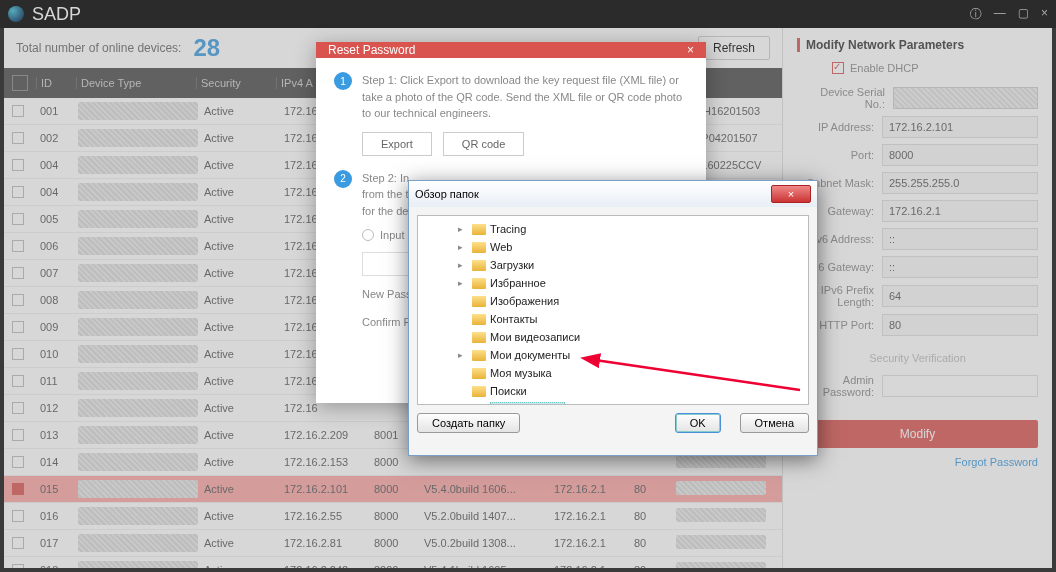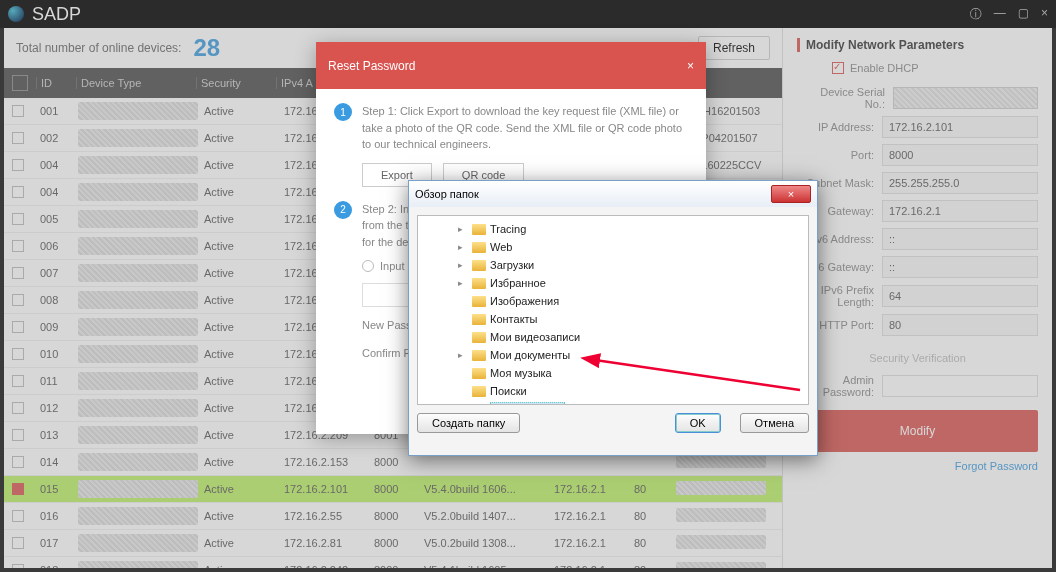--- a/index.html
+++ b/index.html
@@ -29,43 +29,43 @@
 .c-sec { width: 80px; }
 .c-ip { width: 90px; }
 .c-port { width: 50px; }
 .c-sw { width: 130px; }
 .c-gw { width: 80px; }
 .c-hp { width: 40px; }
 .c-sn { flex: 1; }
 
 .tablerows { flex: 1; overflow: hidden; font-size: 11px; color: #555; }
 .row { height: 27px; display: flex; align-items: center; padding-left: 8px; border-bottom: 1px solid #eee; }
-.row.selected { background: #bef264; }
+.row.selected { background: #fca5a5; }
 .row .cb { width: 12px; height: 12px; border: 1px solid #bbb; margin-right: 12px; }
 .row.selected .cb { background: #d9534f; border-color: #d9534f; }
 .td { padding: 0 4px; white-space: nowrap; overflow: hidden; text-overflow: ellipsis; }
 .blurcol { background: repeating-linear-gradient(45deg,#e8e8e8,#e8e8e8 2px,#d8d8d8 2px,#d8d8d8 4px); color: transparent; border-radius: 2px; margin: 2px; height: 18px; }
 
 .sidepanel { width: 270px; border-left: 1px solid #ddd; padding: 10px 14px; font-size: 11px; color: #555; }
 .sidepanel h3 { font-size: 12px; color: #333; font-weight: 600; margin-bottom: 10px; border-left: 3px solid #d9534f; padding-left: 6px; }
 .sidepanel .chk { display: flex; align-items: center; gap: 6px; margin: 6px 0 12px 4px; color: #888; padding-left: 31px; }
 .sidepanel .chk .box { width: 12px; height: 12px; border: 1px solid #d9534f; position: relative; }
 .sidepanel .chk .box::after { content: "✓"; color: #d9534f; font-size: 10px; position: absolute; top: -2px; left: 0; }
 .formrow { display: flex; align-items: center; margin: 6px 0; }
 .formrow label { width: 96px; text-align: right; padding-right: 8px; color: #888; font-size: 11px; }
 .formrow input { flex: 1; height: 22px; border: 1px solid #ddd; padding: 0 6px; font-size: 11px; color: #555; }
 .formrow input.ro { background: #f8f8f8; }
 .serialimg { flex: 1; height: 22px; border: 1px solid #ccc; background: repeating-linear-gradient(45deg,#eee,#eee 2px,#ddd 2px,#ddd 4px); }
 .secverif { text-align: center; color: #bbb; font-size: 11px; margin: 16px 0 10px; }
-.btn-modify { width: 100%; background: #d9534f; color: #fff; border: none; height: 42px; font-size: 12px; margin-top: 6px; border-radius: 2px; }
+.btn-modify { width: 100%; background: #d9534f; color: #fff; border: none; height: 28px; font-size: 12px; margin-top: 16px; border-radius: 2px; }
 .forgot { text-align: right; color: #3a9be0; font-size: 11px; margin-top: 8px; display: block; }
 
 
 .dlg-reset { position: absolute; top: 42px; left: 316px; width: 390px; background: #fff; box-shadow: 0 4px 20px rgba(0,0,0,0.3); z-index: 10; font-size: 11px; color: #888; }
-.dlg-reset .hdr { background: #d9534f; color: #fff; height: 47px; display: flex; align-items: center; padding: 0 12px; font-size: 12px; }
+.dlg-reset .hdr { background: #d9534f; color: #fff; height: 16px; display: flex; align-items: center; padding: 0 12px; font-size: 12px; }
 .dlg-reset .hdr .x { margin-left: auto; cursor: pointer; }
 .dlg-reset .body { padding: 14px 18px 18px; }
 .step { display: flex; gap: 10px; margin-bottom: 14px; }
 .stepnum { width: 18px; height: 18px; border-radius: 50%; background: #3a9be0; color: #fff; font-size: 10px; display: flex; align-items: center; justify-content: center; flex-shrink: 0; }
 .steptxt { line-height: 1.5; }
 .btn-outline { border: 1px solid #ccc; background: #fff; padding: 5px 18px; font-size: 11px; margin-right: 8px; color: #666; }
 .radio { display: flex; align-items: center; gap: 6px; margin: 8px 0; }
 .radio .r { width: 12px; height: 12px; border: 1px solid #bbb; border-radius: 50%; }
 .inputline { width: 100%; height: 24px; border: 1px solid #ddd; margin: 4px 0; }
 .passlbl { display: inline-block; width: 70px; color: #888; margin: 6px 0; }

